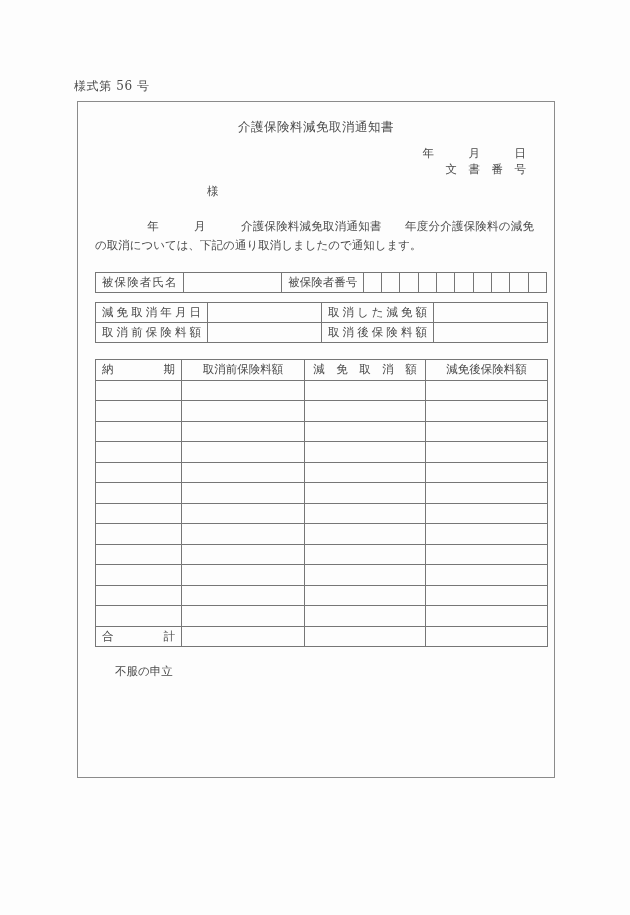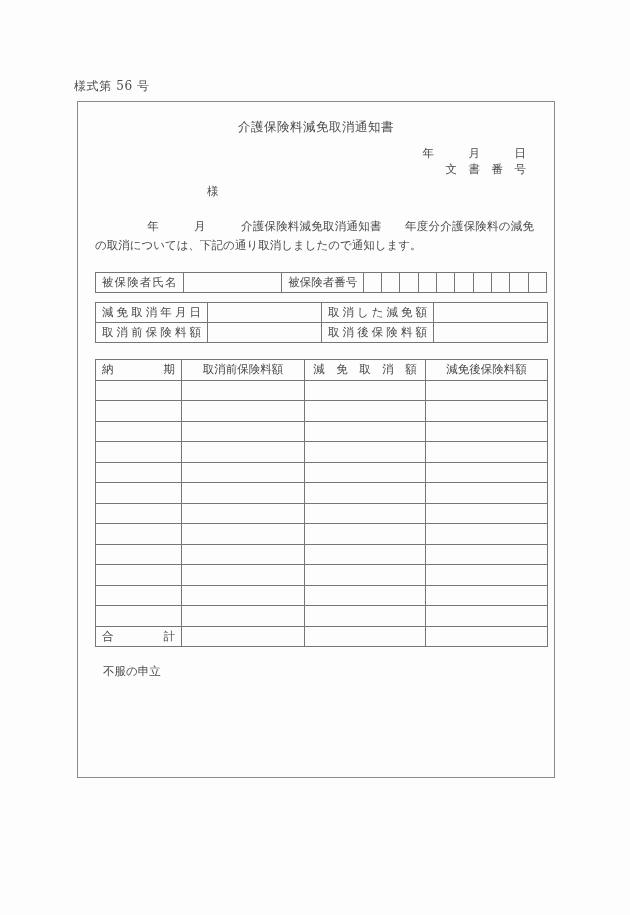--- a/index.html
+++ b/index.html
@@ -157,21 +157,21 @@
   .tbl-pay thead td { text-align: center; }
 
   
   .appeal {
     margin-top: 14px;
     padding: 0 4px 0 8px;
     font-size: 11.5px;
     line-height: 20px;
     color: #4a4a4a;
   }
-  .appeal-title { display: block; }
+  .appeal-title { display: block; margin-left: 12px; }
   .appeal-body { display: block; text-align: justify; }
   .appeal-body .ind { display: inline-block; width: 22px; }
 </style>
 </head>
 <body>
 
 <div class="form-no">様式第 56 号</div>
 
 <div class="frame">
   <div class="inner">

